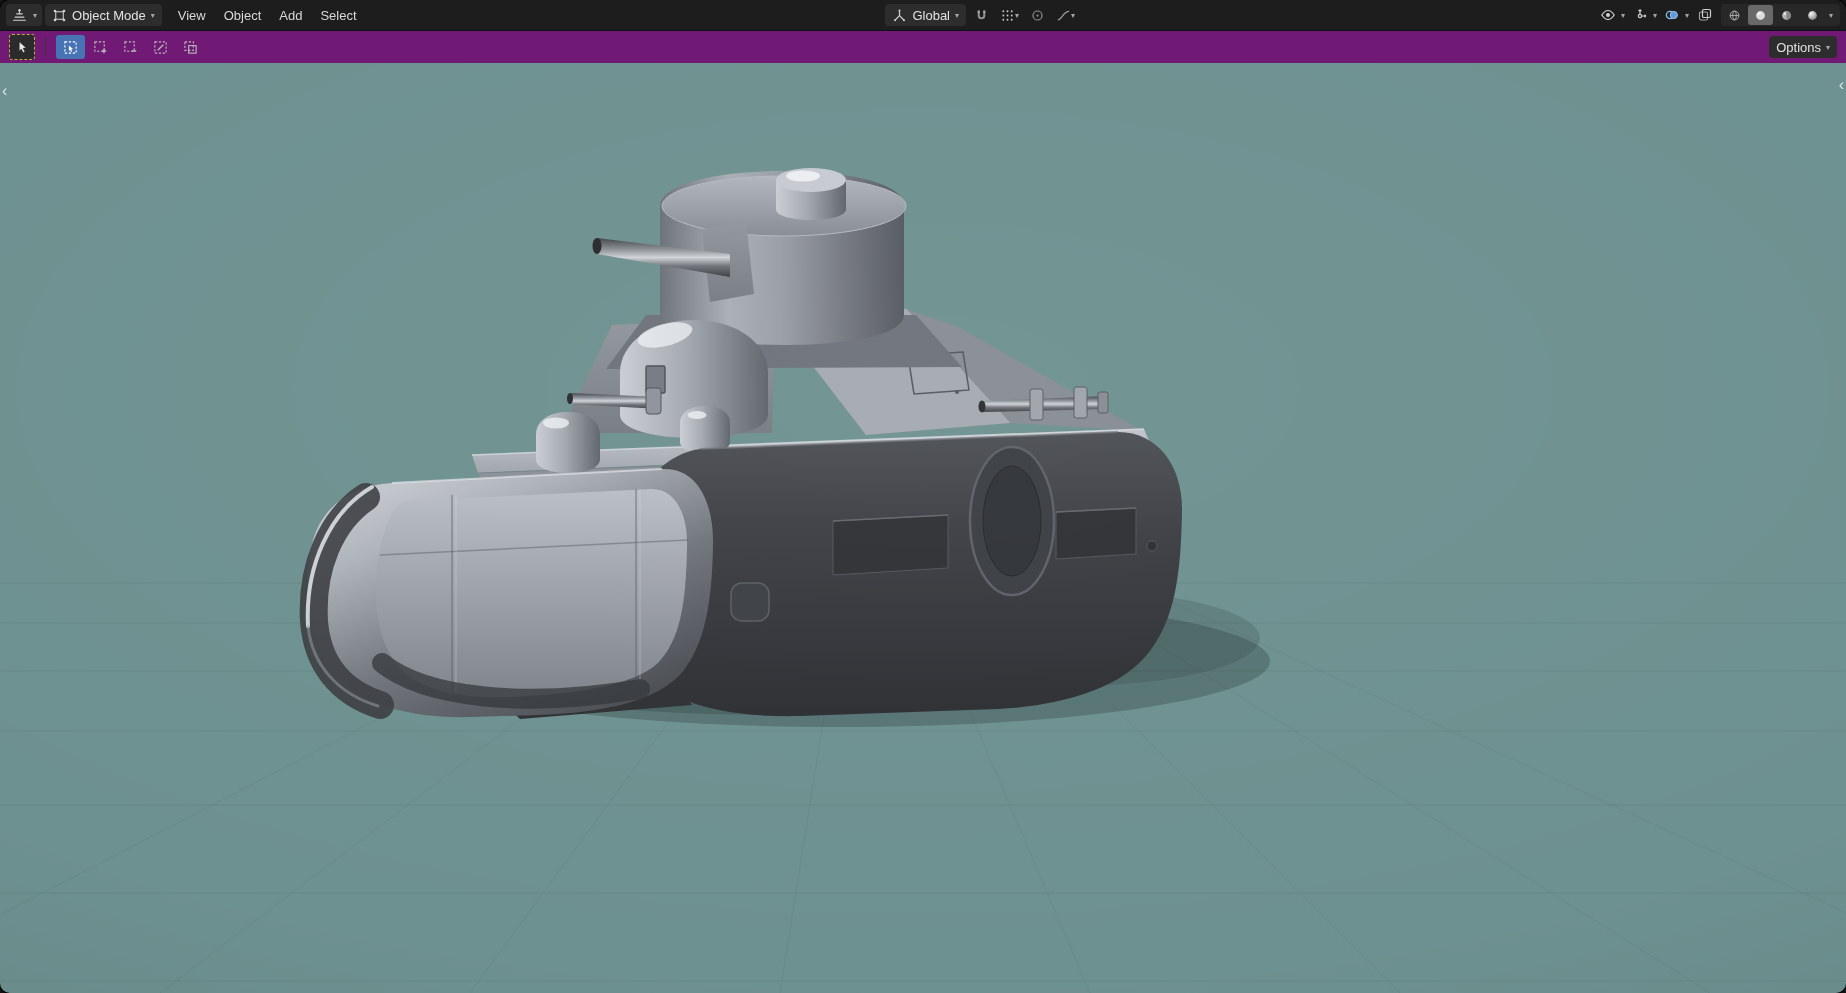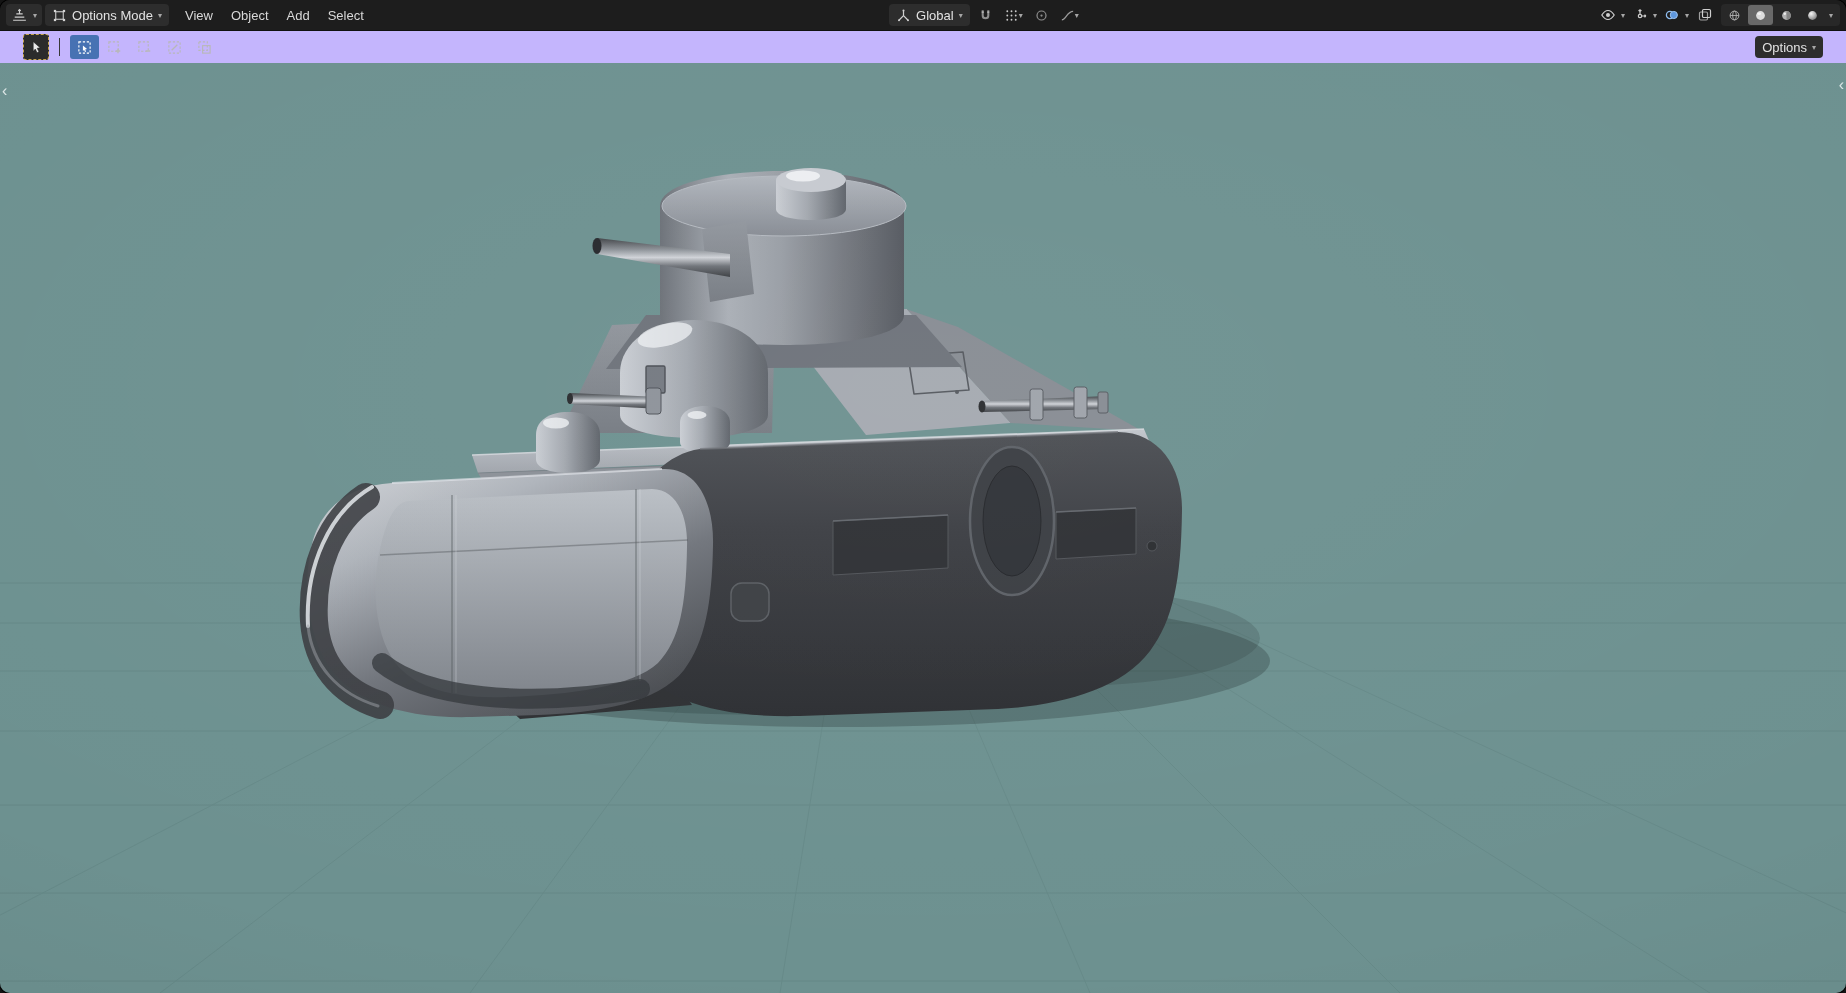--- a/index.html
+++ b/index.html
@@ -22,22 +22,22 @@
   .icon-only{background:transparent;border:none;padding:0 3px;height:22px;display:flex;align-items:center;border-radius:3px;}
   .menus{display:flex;align-items:center;margin-left:4px;}
   .menu{background:transparent;border:none;color:#d8d8d8;font:inherit;padding:0 9px;height:22px;border-radius:4px;cursor:default;}
   .caret{font-size:8px;color:#a6a6a6;line-height:1;transform:translateY(1px);}
   .pair{display:flex;align-items:center;gap:1px;}
   .pair .icon-only{padding:0 2px;}
   .shading{display:flex;align-items:center;background:#282828;border-radius:4px;padding:1px 4px 1px 1px;gap:1px;margin-left:2px;}
   .shade-btn{width:25px;height:20px;display:flex;align-items:center;justify-content:center;background:transparent;border:none;border-radius:3px;}
   .shade-btn.sel{background:#696969;}
   
-  .toolbar{height:33px;min-height:33px;background:#c4b5fd;border-top:1px solid #101010;
-           display:flex;align-items:center;padding:0 23px;gap:6px;}
+  .toolbar{height:33px;min-height:33px;background:#701a75;border-top:1px solid #101010;
+           display:flex;align-items:center;padding:0 9px;gap:6px;}
   .tool-active{width:26px;height:26px;background:#2b2b2b;border:1px dashed #c9a64b;border-radius:3px;
                display:flex;align-items:center;justify-content:center;padding:0;}
   .vsep{width:1px;height:18px;background:#383838;margin:0 4px;}
   .mode-group{display:flex;gap:1px;}
   .mode-btn{width:29px;height:24px;display:flex;align-items:center;justify-content:center;
             background:transparent;border:none;border-radius:3px;color:#b8b8b8;padding:0;}
   .mode-btn.active{background:#4772b3;color:#fff;}
   .spacer{flex:1;}
   
   .viewport{position:relative;flex:1;background:#6d9190;overflow:hidden;}
@@ -67,21 +67,21 @@
       <button class="hbtn">
         <svg width="15" height="15" viewBox="0 0 16 16">
           <rect x="4" y="4" width="8" height="8" fill="none" stroke="#d5d5d5" stroke-width="1.1"></rect>
           <g fill="#d5d5d5">
             <rect x="2" y="2" width="2.4" height="2.4"></rect>
               <rect x="11.6" y="2" width="2.4" height="2.4"></rect>
             <rect x="2" y="11.6" width="2.4" height="2.4"></rect>
               <rect x="11.6" y="11.6" width="2.4" height="2.4"></rect>
           </g>
         </svg>
-        <span>Options Mode</span>
+        <span>Object Mode</span>
         <span class="caret">▾</span>
       </button>
       <nav class="menus">
         <button class="menu">View</button>
         <button class="menu">Object</button>
         <button class="menu">Add</button>
         <button class="menu">Select</button>
       </nav>
     </div>
 

